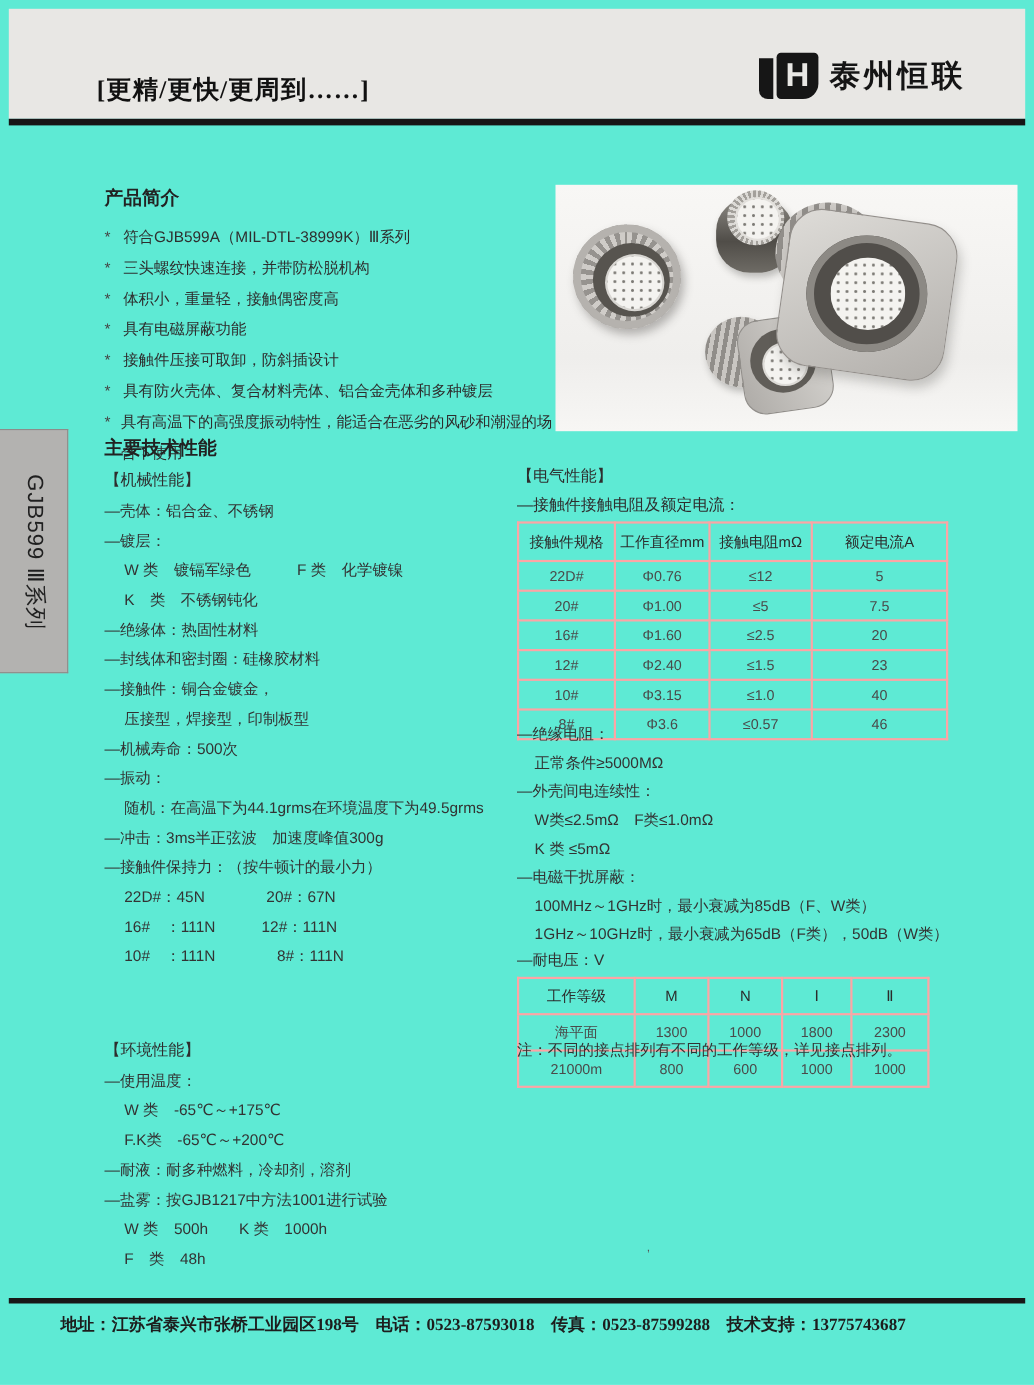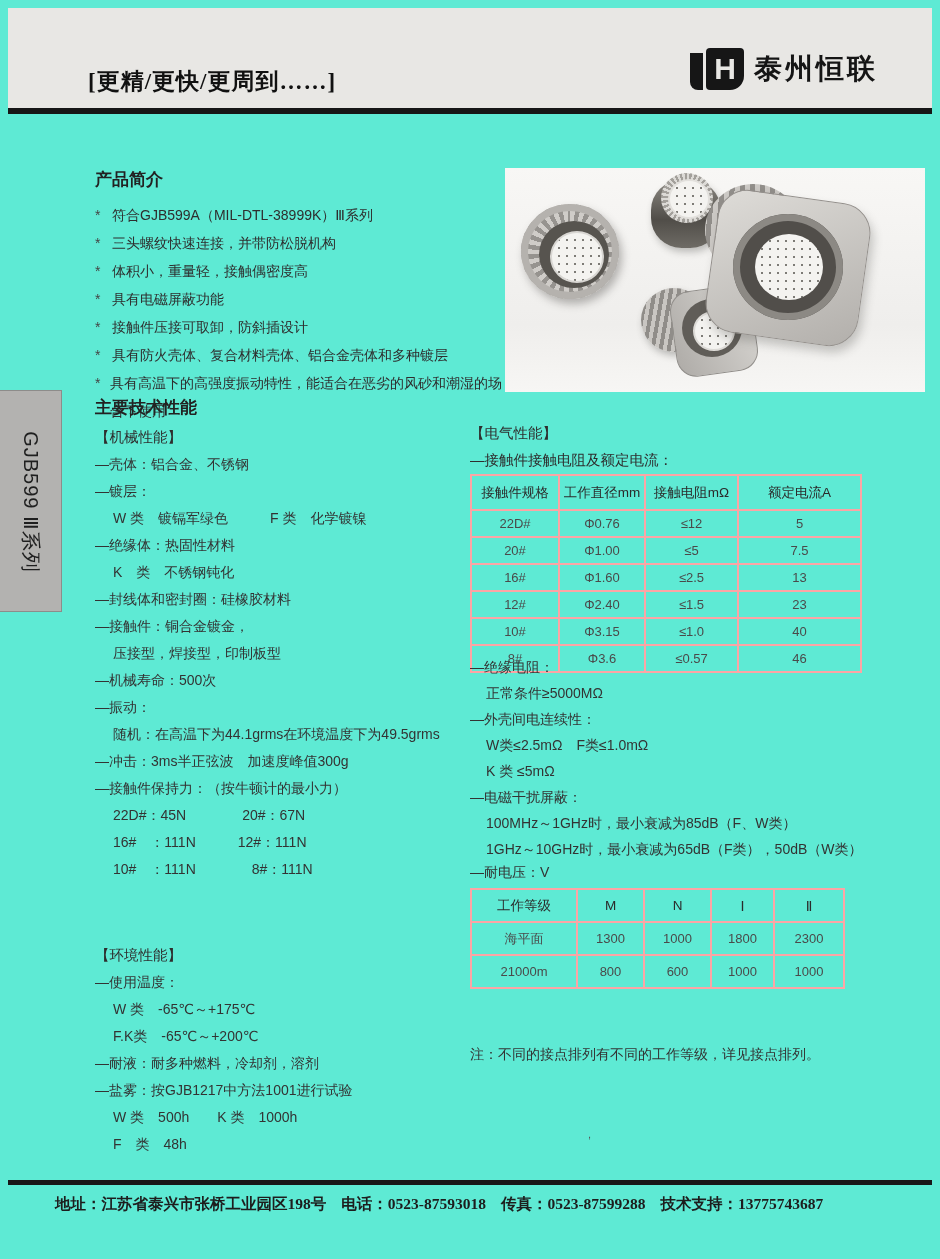--- a/index.html
+++ b/index.html
@@ -77,21 +77,21 @@
   table{border-collapse:collapse;table-layout:fixed;}
   th,td{border:2px solid #fca5a5;text-align:center;vertical-align:middle;overflow:hidden;}
   .tbl-contact{position:absolute;left:470px;top:474px;width:390px;}
   .tbl-contact th{height:31px;font-size:13.5px;font-weight:normal;color:#2b2b2b;}
   .tbl-contact td{height:23px;font-size:13px;color:#4a4a4a;}
   .elec-lines{position:absolute;left:470px;top:654px;width:420px;}
   .voltage-label{position:absolute;left:470px;top:864px;font-size:14px;color:#333;}
   .tbl-voltage{position:absolute;left:470px;top:888px;width:373px;padding-left:32px;}
   .tbl-voltage th{height:29px;font-size:13.5px;font-weight:normal;color:#2b2b2b;}
   .tbl-voltage td{height:29px;font-size:13px;color:#4a4a4a;}
-  .note{position:absolute;left:470px;top:1046px;font-size:14px;color:#333;}
+  .note{position:absolute;left:470px;top:946px;font-size:14px;color:#333;}
 
   
   .speck{position:absolute;left:588px;top:1128px;font-size:11px;color:#555;}
   .rule-bottom{position:absolute;left:8px;right:8px;top:1180px;height:5px;background:#181818;}
   .footer{position:absolute;left:55px;top:1194px;width:860px;display:flex;gap:15px;
           font-family:"Liberation Serif","DejaVu Serif",serif;font-weight:bold;font-size:15.5px;color:#1d1d1d;}
 </style>
 </head>
 <body>
 
@@ -163,22 +163,22 @@
   </div>
 
   <div class="h2">主要技术性能</div>
 
   <div class="mech">
     <div class="subhead">【机械性能】</div>
     <div class="speclines">
         <div class="line">—壳体：铝合金、不锈钢</div>
         <div class="line">—镀层：</div>
         <div class="line ind">W 类　镀镉军绿色　　　F 类　化学镀镍</div>
+        <div class="line ind">K　类　不锈钢钝化</div>
         <div class="line">—绝缘体：热固性材料</div>
-        <div class="line ind">K　类　不锈钢钝化</div>
         <div class="line">—封线体和密封圈：硅橡胶材料</div>
         <div class="line">—接触件：铜合金镀金，</div>
         <div class="line ind">压接型，焊接型，印制板型</div>
         <div class="line">—机械寿命：500次</div>
         <div class="line">—振动：</div>
         <div class="line ind">随机：在高温下为44.1grms在环境温度下为49.5grms</div>
         <div class="line">—冲击：3ms半正弦波　加速度峰值300g</div>
         <div class="line">—接触件保持力：（按牛顿计的最小力）</div>
         <div class="line ind">22D#：45N　　　　20#：67N</div>
         <div class="line ind">16#　：111N　　　12#：111N</div>
@@ -229,21 +229,21 @@
         <tr>
           <td>20#</td>
           <td>Φ1.00</td>
           <td>≤5</td>
           <td>7.5</td>
         </tr>
         <tr>
           <td>16#</td>
           <td>Φ1.60</td>
           <td>≤2.5</td>
-          <td>13</td>
+          <td>20</td>
         </tr>
         <tr>
           <td>12#</td>
           <td>Φ2.40</td>
           <td>≤1.5</td>
           <td>23</td>
         </tr>
         <tr>
           <td>10#</td>
           <td>Φ3.15</td>

